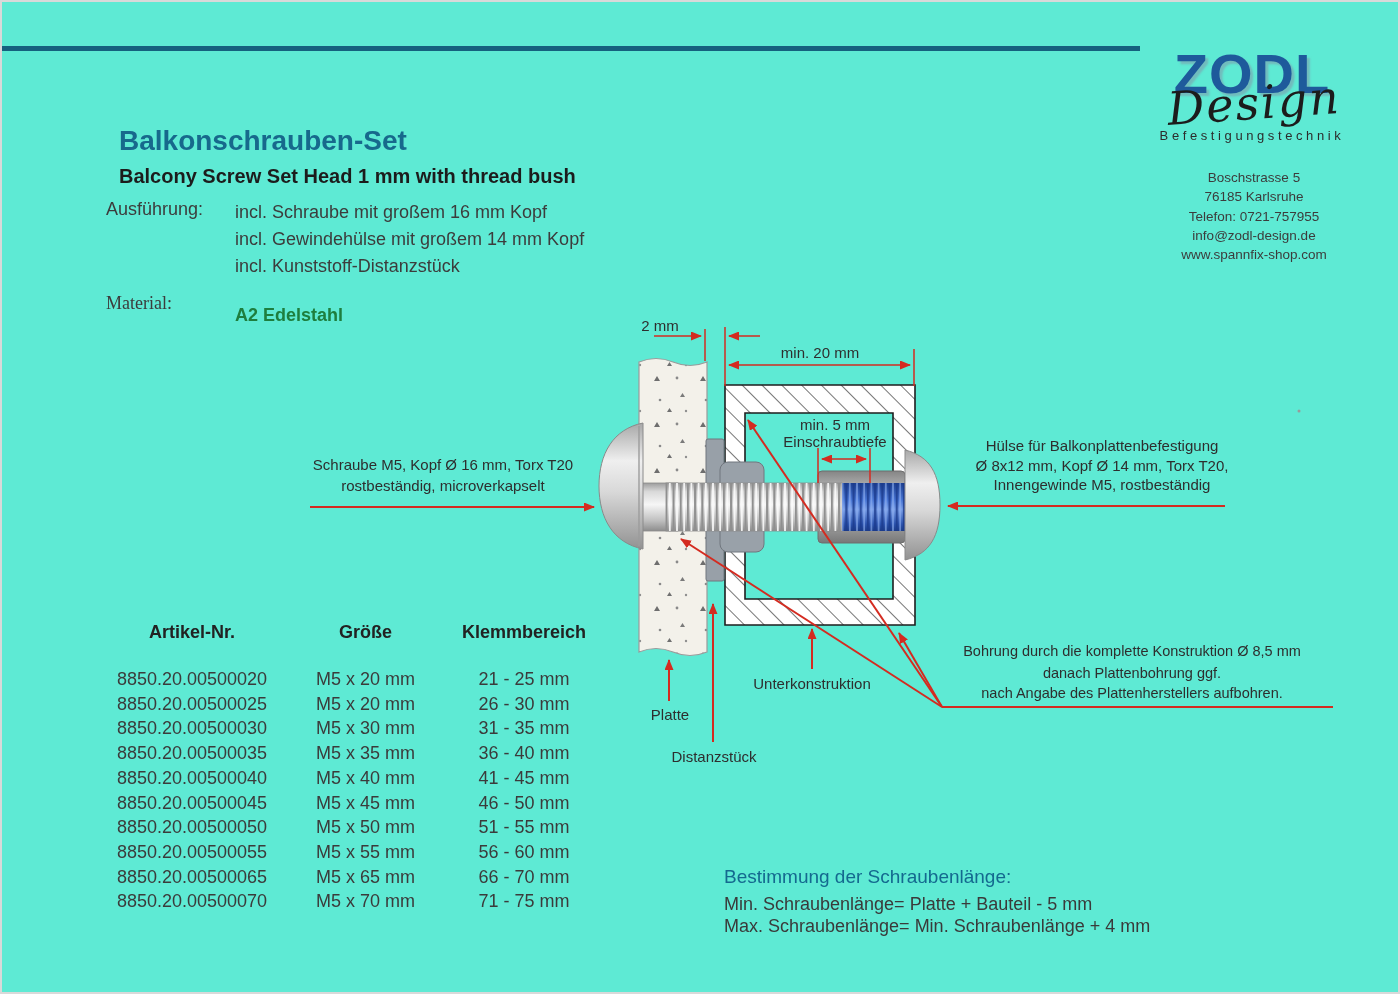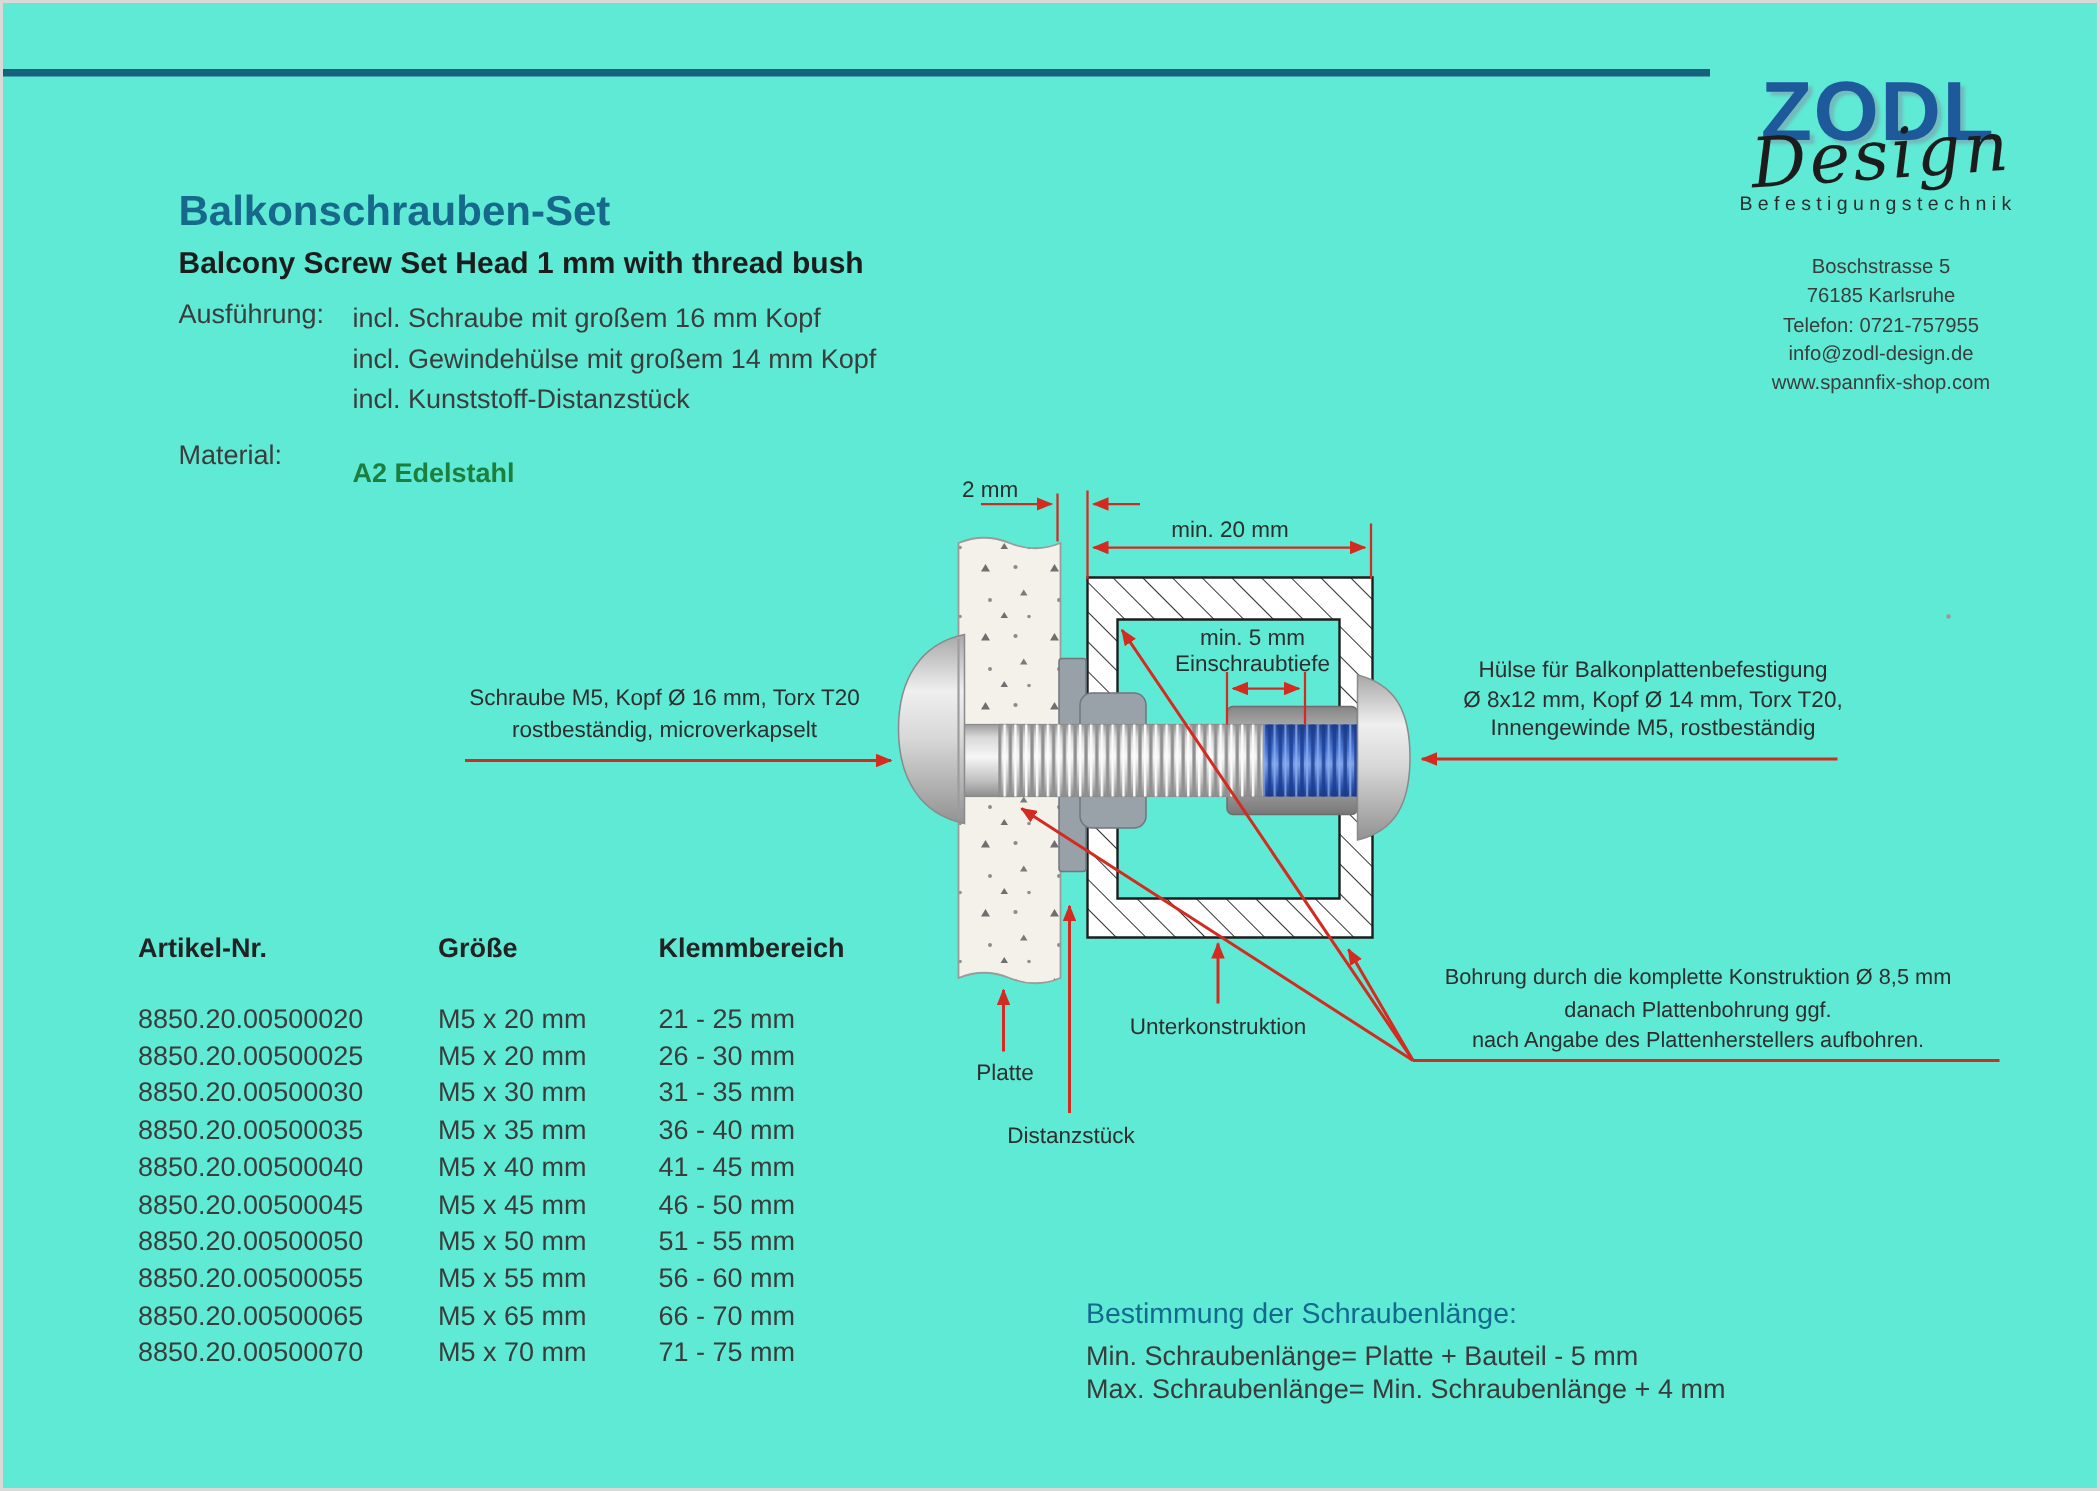--- a/index.html
+++ b/index.html
@@ -18,27 +18,27 @@
     font-family:"DejaVu Serif", serif;font-style:italic;font-size:46px;color:#1c1c1c;
     transform:rotate(-4deg);letter-spacing:2px;pointer-events:none;}
   .logo-tag{margin-top:26px;font-size:13px;letter-spacing:3.6px;color:#2c2c2c;}
 
   .contact{position:absolute;left:1132px;top:166px;width:240px;text-align:center;
     font-size:13.5px;line-height:19.3px;color:#3c3c3c;}
 
   
   .h1{position:absolute;left:117px;top:123px;font-size:28px;font-weight:bold;color:#17698c;}
   .h2{position:absolute;left:117px;top:163px;font-size:20px;font-weight:bold;color:#1c1c1c;}
-  .row-label{position:absolute;left:117px;font-size:18px;color:#3c3c3c;}
+  .row-label{position:absolute;left:104px;font-size:18px;color:#3c3c3c;}
   .ausf-items{position:absolute;left:233px;top:197px;font-size:18px;color:#3c3c3c;line-height:27px;}
   .material-value{position:absolute;left:233px;top:303px;font-size:18px;font-weight:bold;color:#1e7e3e;}
 
   
   .size-table{position:absolute;left:90px;top:620px;}
-  .thead,.trow{display:grid;grid-template-columns:200px 147px 170px;}
+  .thead,.trow{display:grid;grid-template-columns:200px 147px 170px;text-align:center;}
   .thead{font-size:18px;font-weight:bold;color:#222;}
   .tbody{margin-top:24px;font-size:18px;color:#3b3b3b;}
   .trow{line-height:24.7px;}
 
   
   .bestimmung{position:absolute;left:722px;top:864px;}
   .bestimmung h3{margin:0 0 6px 0;font-size:19px;font-weight:normal;color:#14698f;}
   .bestimmung p{margin:0;font-size:18px;color:#3a3a3a;line-height:21.5px;}
 
   svg.diagram{position:absolute;left:0;top:0;width:1400px;height:994px;}
@@ -69,21 +69,21 @@
   <div class="h1">Balkonschrauben-Set</div>
   <div class="h2">Balcony Screw Set Head 1 mm with thread bush</div>
 
   <div class="row-label" style="top:197px;">Ausführung:</div>
   <div class="ausf-items">
     <div>incl. Schraube mit großem 16 mm Kopf</div>
     <div>incl. Gewindehülse mit großem 14 mm Kopf</div>
     <div>incl. Kunststoff-Distanzstück</div>
   </div>
 
-  <div class="row-label" style="top:291px;">Material:</div>
+  <div class="row-label" style="top:291px;font-family:Liberation Serif, serif;">Material:</div>
   <div class="material-value">A2 Edelstahl</div>
 
   <div class="size-table">
     <div class="thead">
       <div>Artikel-Nr.</div>
       <div>Größe</div>
       <div>Klemmbereich</div>
     </div>
     <div class="tbody">
         <div class="trow">

